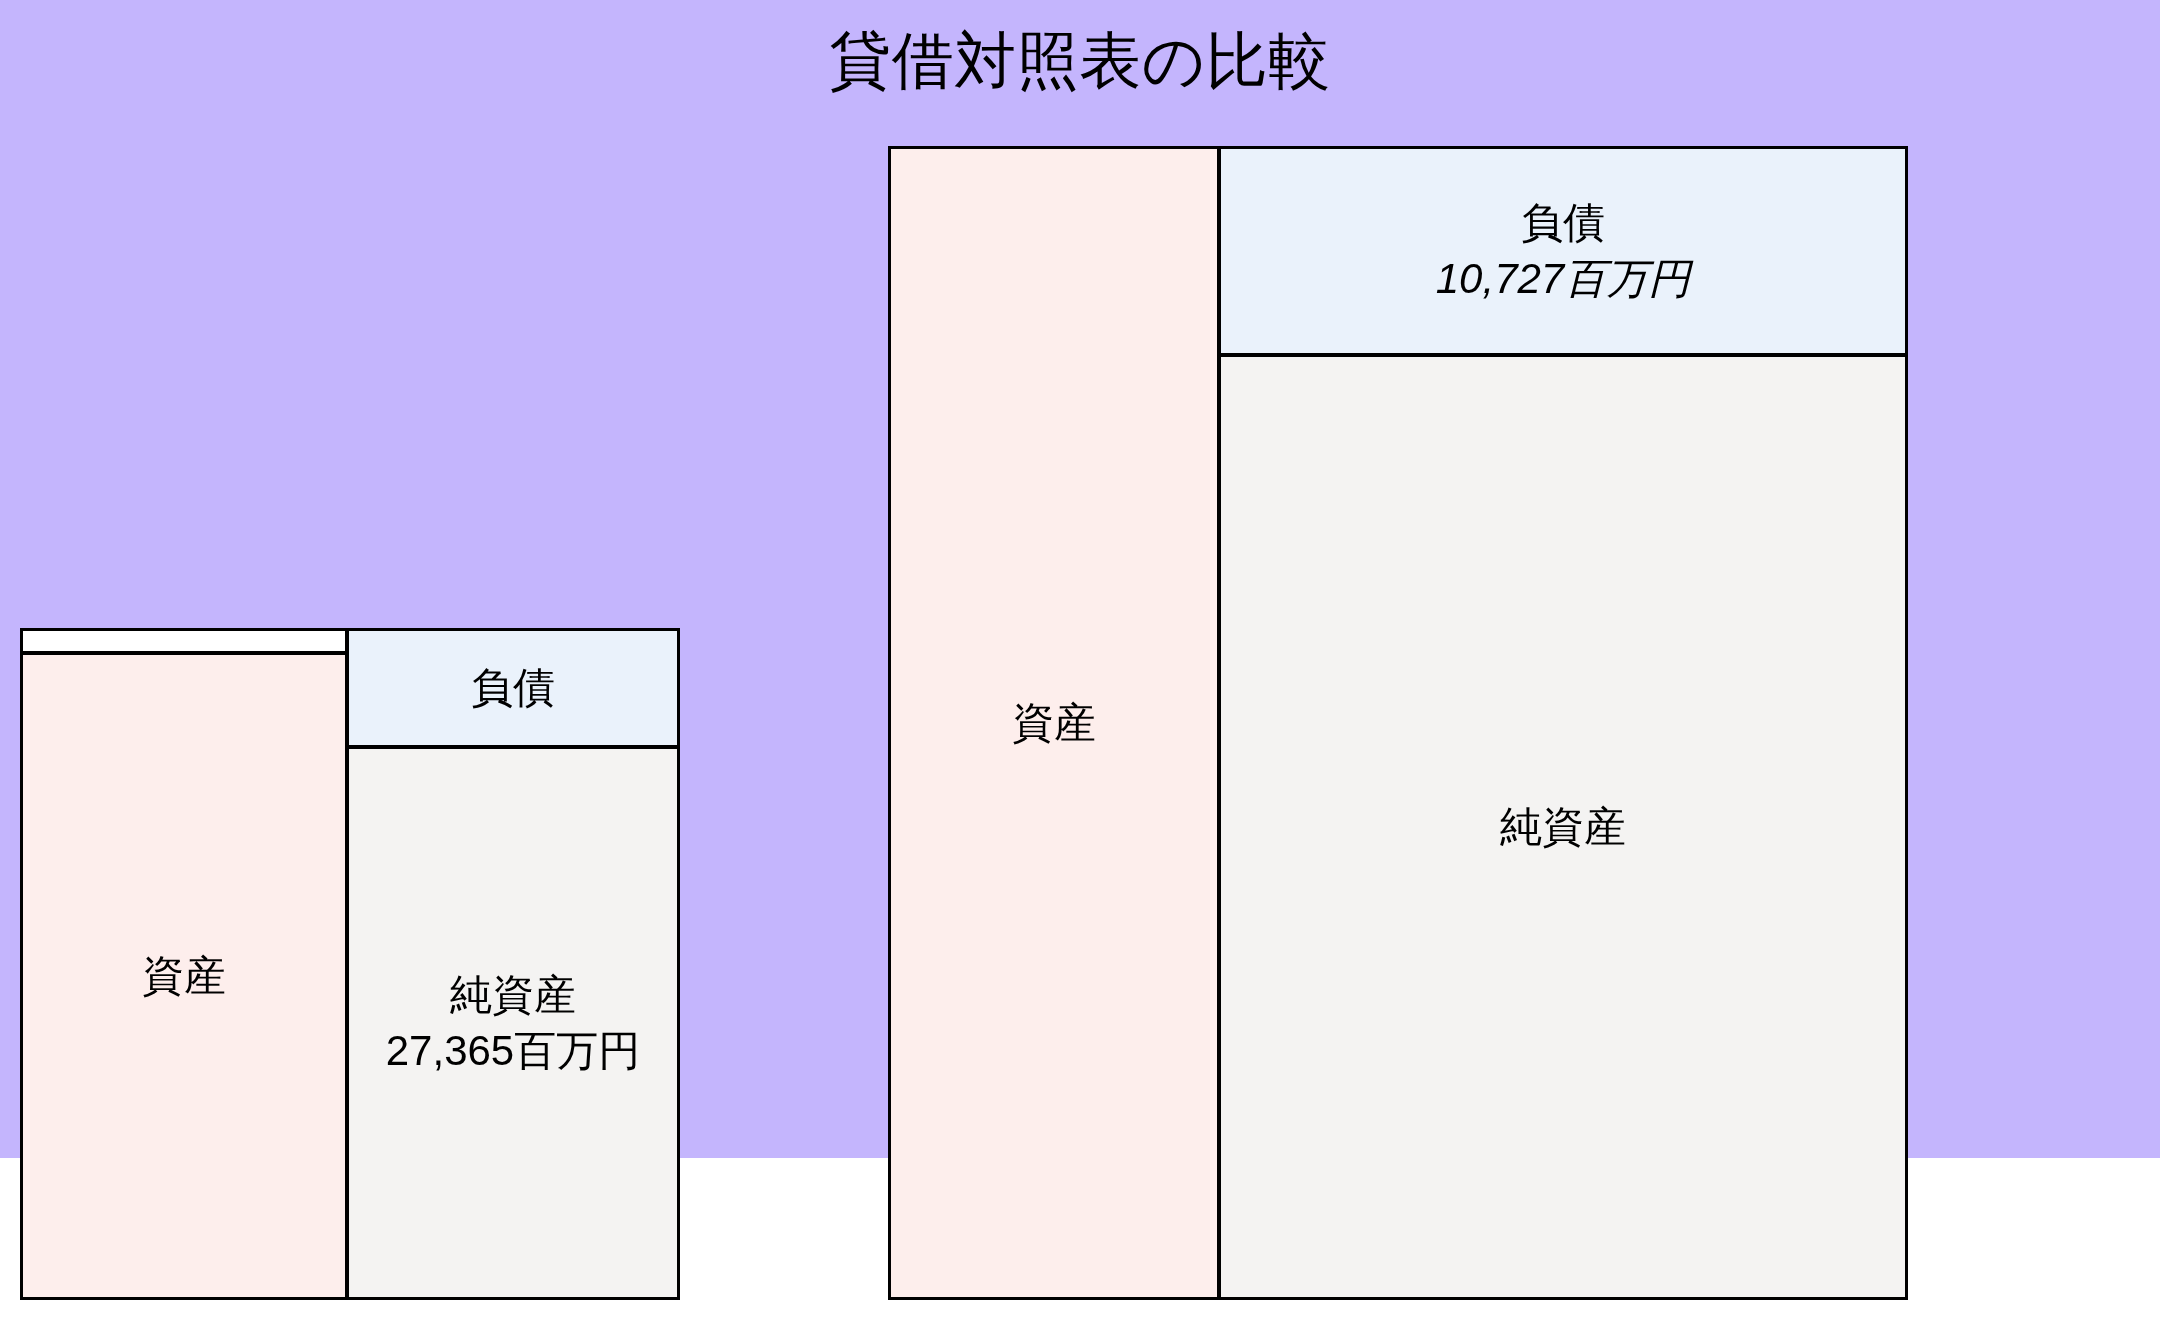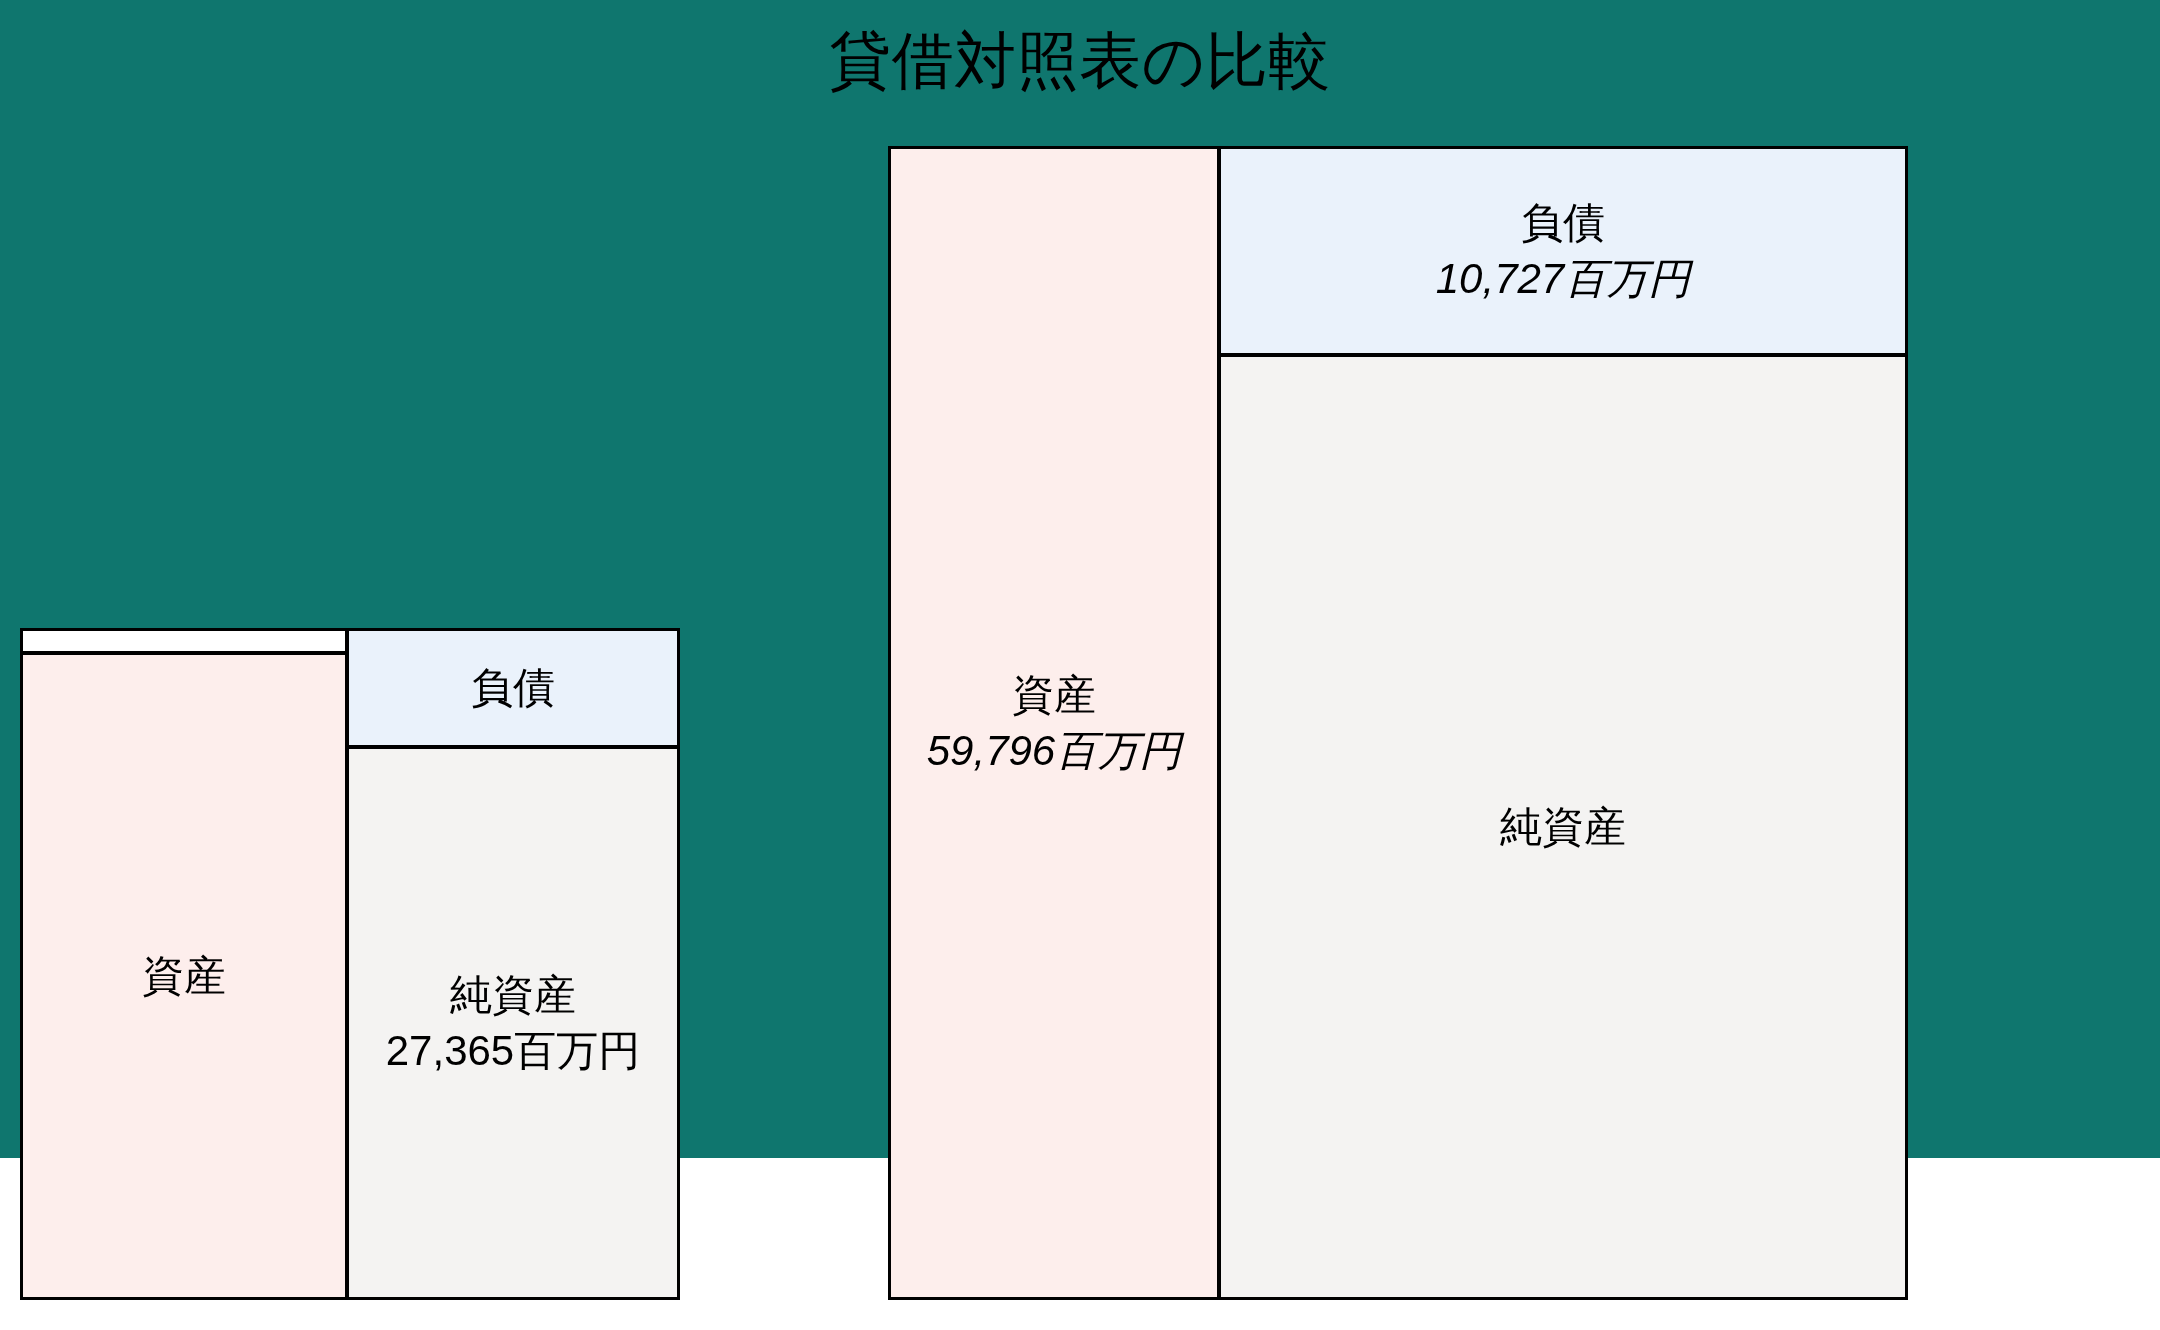--- a/index.html
+++ b/index.html
@@ -12,21 +12,21 @@
     height: 1330px;
     font-family: "Liberation Sans", "DejaVu Sans", sans-serif;
     color: #000000;
     overflow: hidden;
   }
 
   #canvas {
     position: relative;
     width: 2160px;
     height: 1158px;
-    background: #0f766e;
+    background: #c4b5fd;
   }
 
   
   .chart-title {
     position: absolute;
     left: 0;
     top: 22px;
     width: 2160px;
     text-align: center;
     font-size: 62px;
@@ -93,21 +93,20 @@
       <span class="blk-label">純資産</span>
       <span class="blk-value">27,365百万円</span>
     </div>
   </div>
 
   <div class="bs-group large-chart" style="left:0px; top:0px; width:2160px; height:1330px;">
 
     <div class="bs-block" style="left:888px; top:146px; width:332px; height:1154px;
                 background:#fdeeec;">
       <span class="blk-label">資産</span>
-      <span class="blk-value">59,796百万円</span>
     </div>
 
     <div class="bs-block" style="left:1218px; top:146px; width:690px; height:210px;
                 background:#eaf2fb;">
       <span class="blk-label">負債</span>
       <span class="blk-value">10,727百万円</span>
     </div>
 
     <div class="bs-block" style="left:1218px; top:354px; width:690px; height:946px;
                 background:#f4f3f2;">

